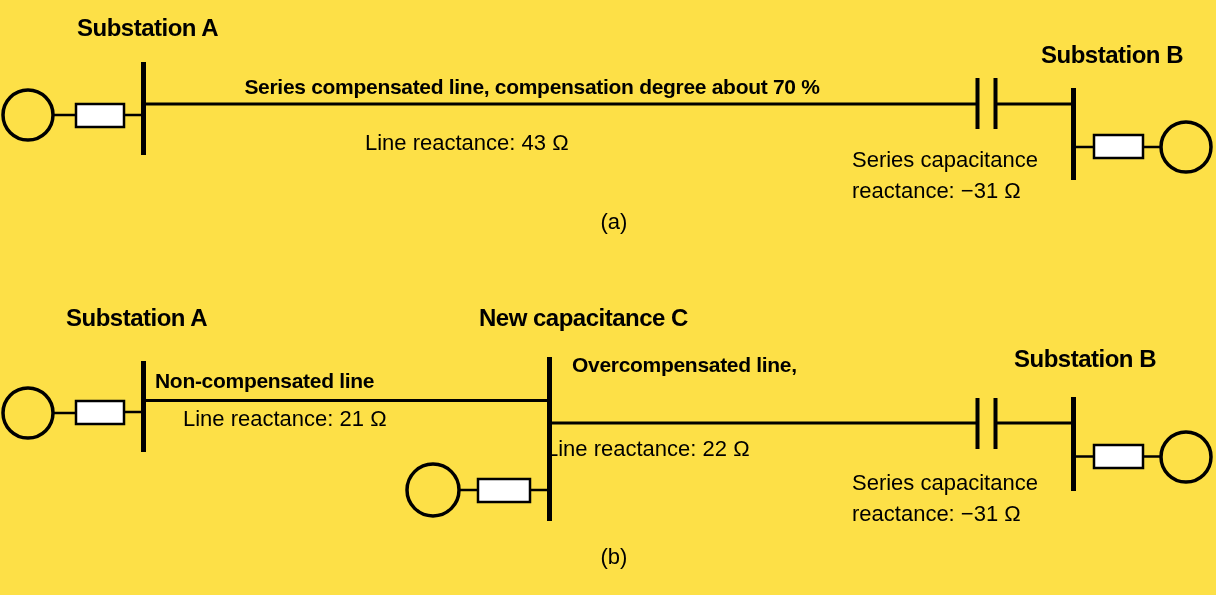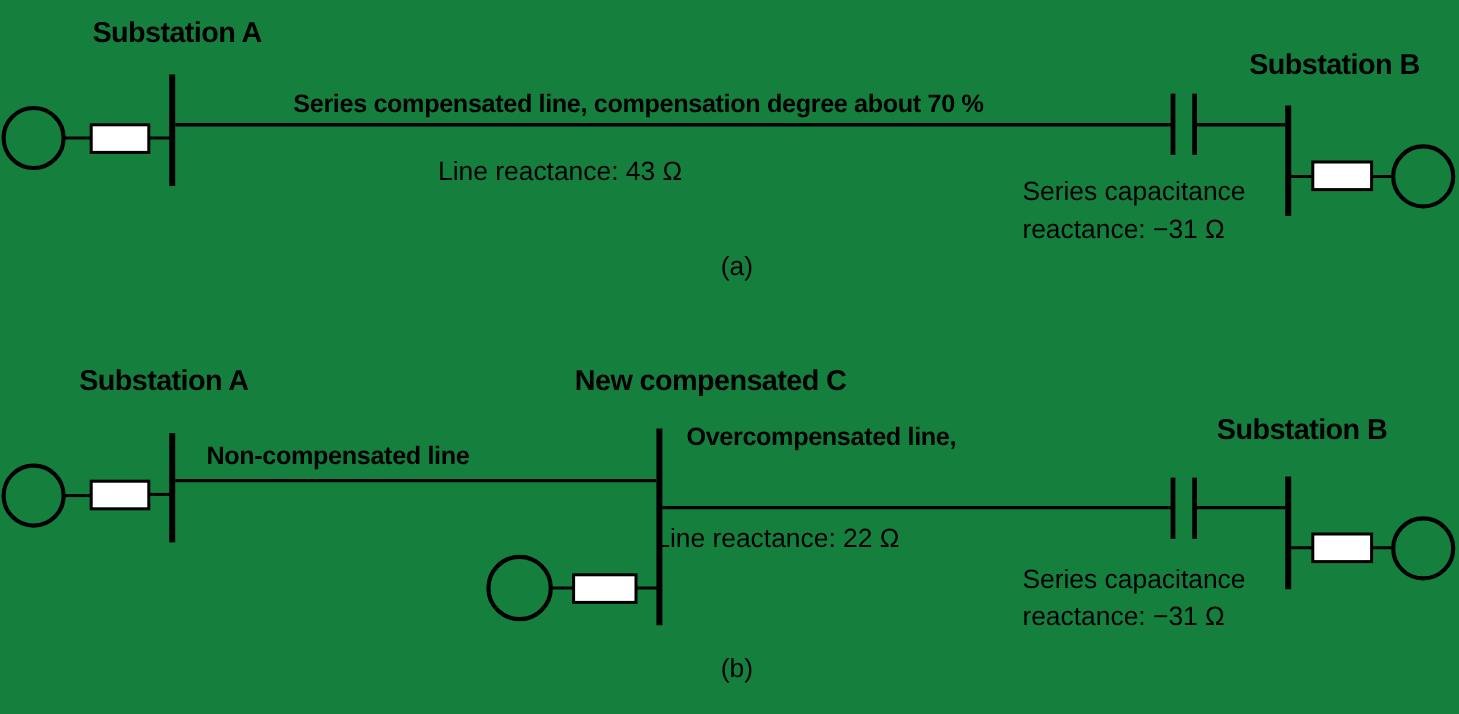--- a/index.html
+++ b/index.html
@@ -1,19 +1,19 @@
 <!DOCTYPE html>
 <html><head>
 <meta charset="utf-8">
 <style>
   html,body{margin:0;padding:0;background:#ffffff;}
   .canvas{
     position:relative;
     width:1216px;height:595px;
-    background:#15803d;
+    background:#fde047;
     font-family:"Liberation Sans", sans-serif;
     color:#000;
     overflow:hidden;
   }
   .t{position:absolute;white-space:nowrap;color:#000;}
   .bold24{font-weight:bold;font-size:24px;letter-spacing:-0.5px;line-height:30px;}
   .bold21{font-weight:bold;font-size:21px;letter-spacing:-0.3px;line-height:31px;}
   .reg22{font-size:22px;line-height:30px;}
   .center{text-align:center;}
   svg{position:absolute;left:0;top:0;}
@@ -76,23 +76,24 @@
   <div class="t bold24" style="left:1041px;top:40px;">Substation B</div>
   <div class="t bold21 center" style="left:202px;top:71px;width:660px;">Series compensated line, compensation degree about 70 %</div>
   <div class="t reg22" style="left:365px;top:128px;">Line reactance: 43 Ω</div>
   <div class="t reg22" style="left:852px;top:144px;line-height:31px;">
     <div>Series capacitance</div>
     <div>reactance: −31 Ω</div>
   </div>
   <div class="t reg22 center" style="left:564px;top:207px;width:100px;">(a)</div>
 
   <div class="t bold24" style="left:66px;top:303px;">Substation A</div>
-  <div class="t bold24" style="left:479px;top:303px;">New compensated C</div>
+  <div class="t bold24" style="left:479px;top:303px;">New capacitance C</div>
   <div class="t bold24" style="left:1014px;top:344px;">Substation B</div>
-  <div class="t bold21" style="left:172px;top:368px;line-height:26px;">Non-compensated line</div>
+  <div class="t bold21" style="left:155px;top:368px;line-height:26px;">Non-compensated line</div>
+  <div class="t reg22" style="left:183px;top:404px;">Line reactance: 21 Ω</div>
   <div class="t bold21" style="left:556px;top:349px;margin-left:16px;">
     <div>Overcompensated line,</div>
   </div>
   <div class="t reg22" style="left:546px;top:434px;">Line reactance: 22 Ω</div>
   <div class="t reg22" style="left:852px;top:467px;line-height:31px;">
     <div>Series capacitance</div>
     <div>reactance: −31 Ω</div>
   </div>
   <div class="t reg22 center" style="left:564px;top:542px;width:100px;">(b)</div>
 

